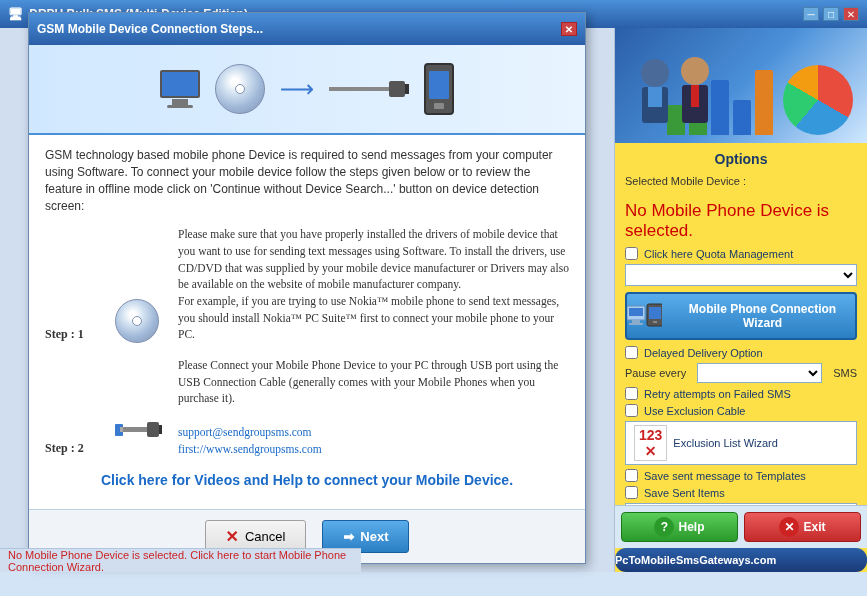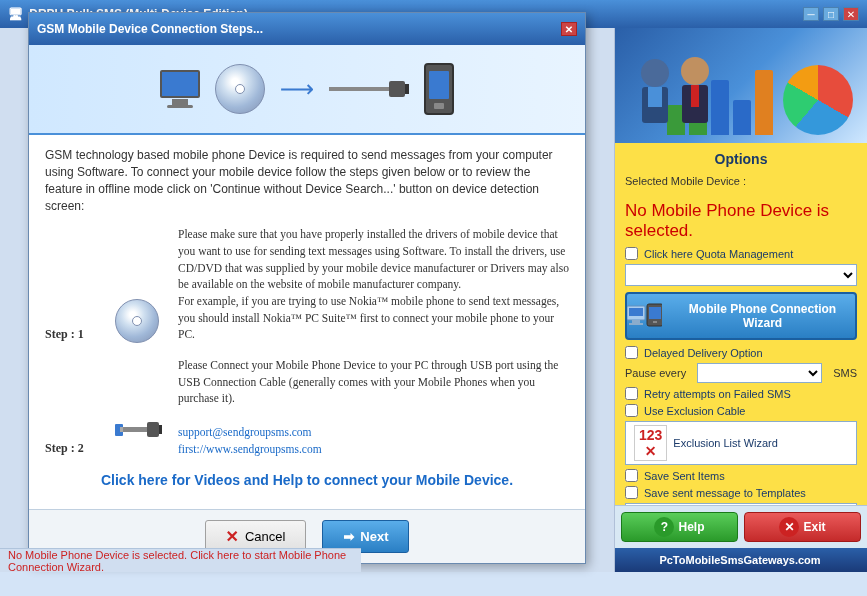--- a/index.html
+++ b/index.html
@@ -240,24 +240,25 @@
       color: white;
     }
 
     
     .brand-footer {
       background: linear-gradient(to bottom, #2a5fa8, #1a3a78);
       color: white;
       height: 24px;
       display: flex;
       align-items: center;
-      justify-content: center;
+      justify-content: flex-start;
       padding-right: 2px;
       font-size: 11px;
       font-weight: bold;
+      border-radius: 11px;
     }
 
     
     .status-bar {
       position: absolute;
       bottom: 0;
       left: 0;
       right: 253px;
       height: 24px;
       background: #d0def0;
@@ -720,26 +721,26 @@
         <label>Use Exclusion Cable</label>
       </div>
 
       <button class="exclusion-btn">
         <span style="font-size:14px;color:#cc2222;font-weight:bold;border:1px solid #ccc;padding:1px 4px;background:white;">123<br>✕</span>
         <span>Exclusion List Wizard</span>
       </button>
 
       <div class="checkbox-row">
         <input type="checkbox" style="">
-        <label>Save Sent Items</label>
+        <label>Save sent message to Templates</label>
       </div>
 
       <div class="checkbox-row">
         <input type="checkbox" style="">
-        <label>Save sent message to Templates</label>
+        <label>Save Sent Items</label>
       </div>
 
       <button class="templates-btn">
         <svg width="24" height="20">
           <rect x="0" y="0" width="20" height="16" rx="1" fill="#aaccee" stroke="#6090c0"></rect>
           <rect x="2" y="2" width="16" height="10" fill="#3a7ad0"></rect>
           <rect x="2" y="13" width="16" height="2" fill="#888"></rect>
         </svg>
         <span>View Templates</span>
       </button>

